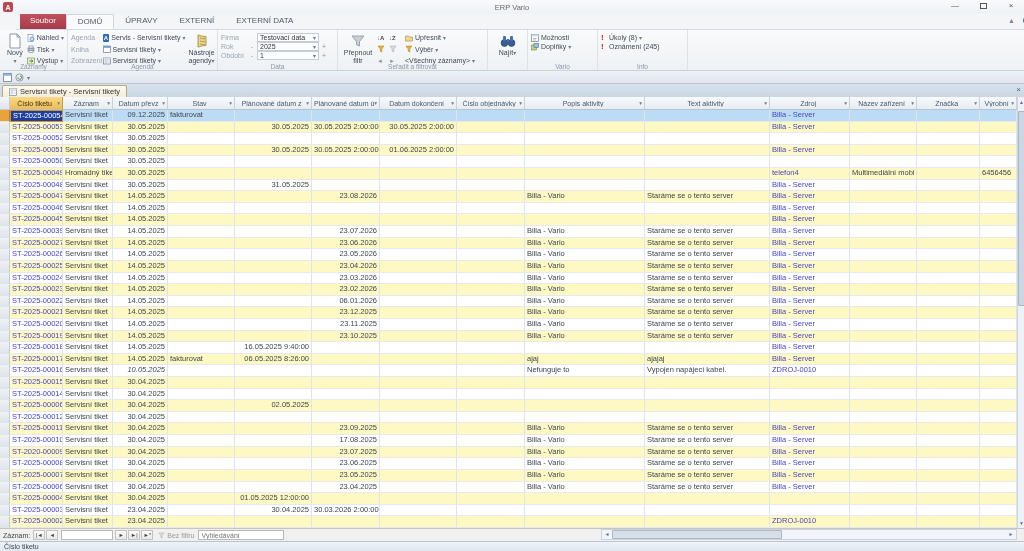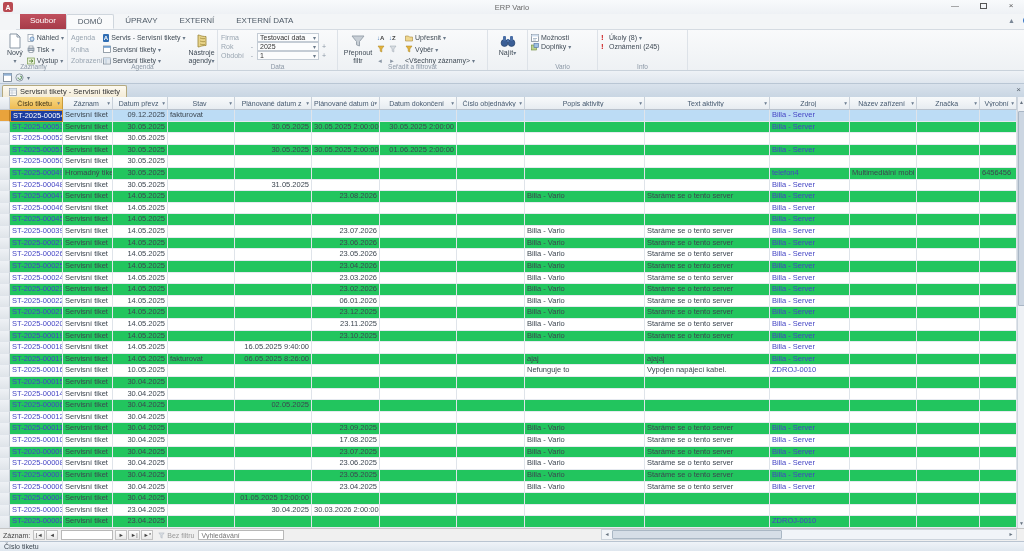--- a/index.html
+++ b/index.html
@@ -54,21 +54,21 @@
 
   
   .grid{position:absolute;left:0;top:97px;width:1017px;height:431px;overflow:hidden;background:#fff;}
   .ghead{display:flex;height:13px;}
   .hsel{width:10px;background:linear-gradient(#f3f6f9,#dfe5ec);border-right:1px solid #c5ccd4;border-bottom:1px solid #c5ccd4;}
   .hcell{display:flex;align-items:center;background:linear-gradient(#f8fafb,#e7ecf1);border-right:1px solid #c9d1da;border-bottom:1px solid #b9c2cd;color:#44586e;font-size:7px;padding:0 2px;overflow:hidden;white-space:nowrap;}
   .hcell .hlabel{flex:1;text-align:center;overflow:hidden;}
   .hcell .harrow{font-size:5.5px;color:#6b7c90;}
   .hcell.active{background:linear-gradient(#f8d987,#efbb52);border-right:1px solid #c99b3a;color:#3c3117;}
   .grow{display:flex;height:11.61px;background:#fff;}
-  .grow.stripe{background:#22c55e;justify-content:flex-end;}
+  .grow.stripe{background:#fef9c3;justify-content:flex-end;}
   .grow.selected{background:#bcdcf5;}
   .gsel{width:10px;background:linear-gradient(#eef1f5,#e0e5ea);border-right:1px solid #c5ccd4;border-bottom:1px solid #dfe4ea;}
   .grow.selected .gsel{background:#e9a33c;border-right:1px solid #c07f22;}
   .gcell{border-right:1px solid #dfe4ea;border-bottom:1px solid #e6eaf0;font-size:7.5px;line-height:10.5px;padding:0 2px;overflow:hidden;white-space:nowrap;color:#3c4650;}
   .gcell.r{text-align:right;}
   .gcell.link{color:#4444c4;}
   .gcell.activecell{background:#1c3ea0;color:#fff;border:1px solid #d2912f;}
   .vscroll{position:absolute;right:0;top:97px;width:7px;height:431px;background:#eef1f5;border-left:1px solid #cdd5de;}
   .vs-arrow{width:7px;height:10px;font-size:5px;color:#66727f;text-align:center;line-height:10px;}
   .vs-thumb{position:absolute;left:0;width:7px;background:#ccd6e2;border:1px solid #a9b6c5;border-radius:1px;}
@@ -796,21 +796,21 @@
         <div class="gcell" style="width: 125px;">ajajaj</div>
         <div class="gcell link" style="width: 80px;">Billa - Server</div>
         <div class="gcell" style="width: 67px;"></div>
         <div class="gcell" style="width: 63px;"></div>
         <div class="gcell" style="width: 37px;"></div>
       </div>
       <div class="grow">
         <div class="gsel"></div>
         <div class="gcell link" style="width: 53px;">ST-2025-00016</div>
         <div class="gcell" style="width: 50px;">Servisní tiket</div>
-        <div class="gcell r" style="width: 55px;">10.05.2025</div>
+        <div class="gcell r" style="width: 55px; font-style: italic;">10.05.2025</div>
         <div class="gcell" style="width: 67px;"></div>
         <div class="gcell r" style="width: 77px;"></div>
         <div class="gcell r" style="width: 68px;"></div>
         <div class="gcell r" style="width: 77px;"></div>
         <div class="gcell" style="width: 68px;"></div>
         <div class="gcell" style="width: 120px;">Nefunguje to</div>
         <div class="gcell" style="width: 125px;">Vypojen napájecí kabel.</div>
         <div class="gcell link" style="width: 80px;">ZDROJ-0010</div>
         <div class="gcell" style="width: 67px;"></div>
         <div class="gcell" style="width: 63px;"></div>

